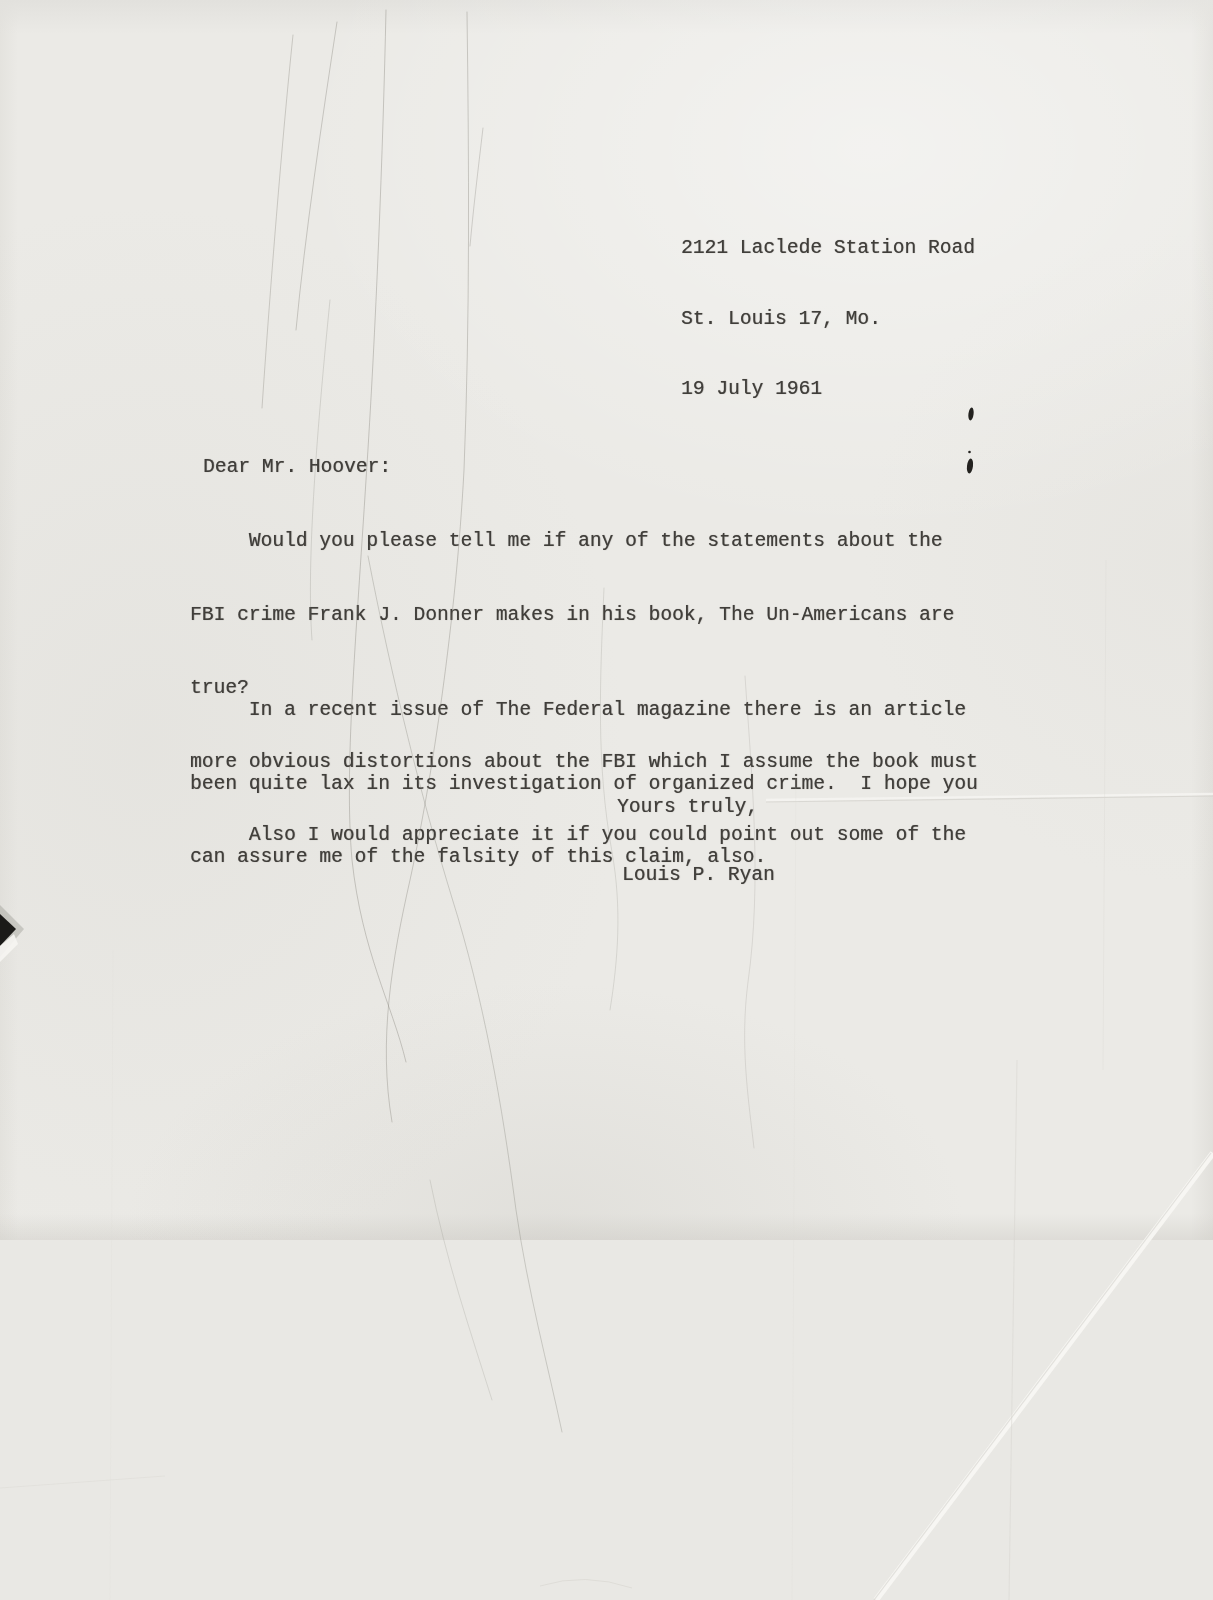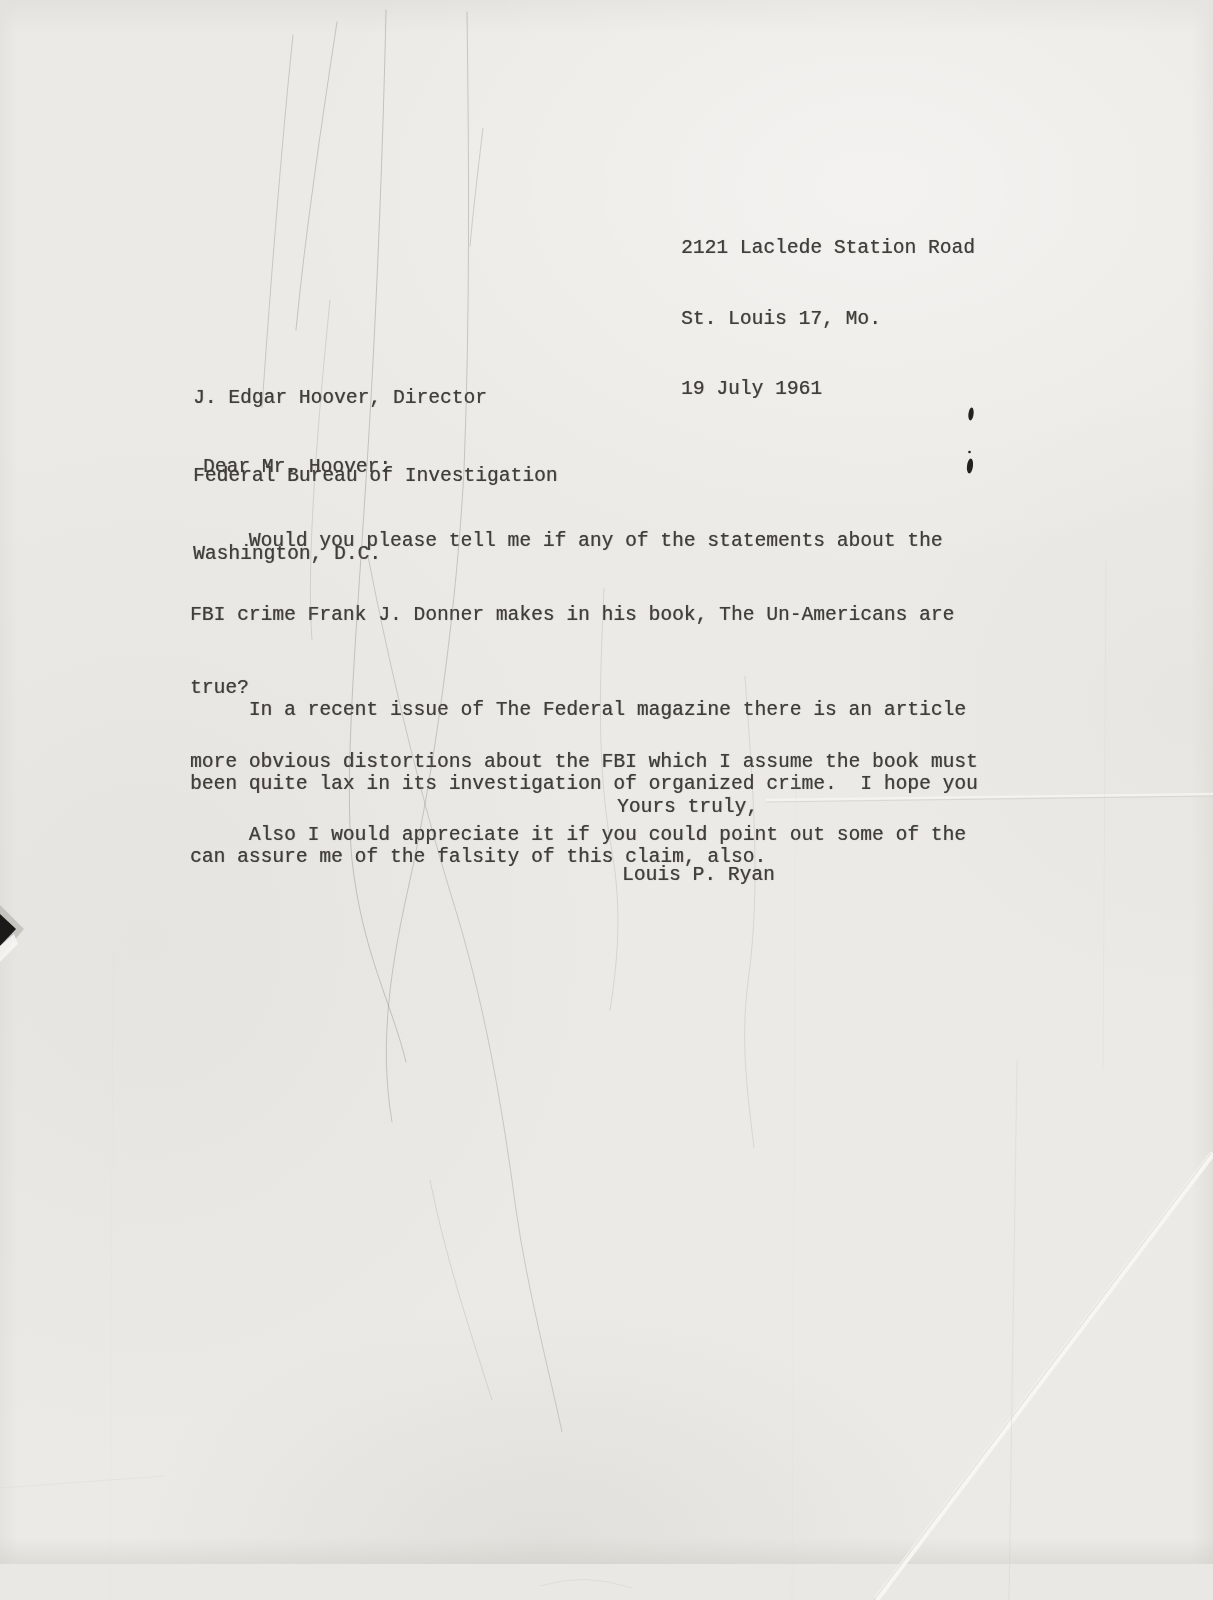--- a/index.html
+++ b/index.html
@@ -2,21 +2,21 @@
 <html><head>
 <meta charset="utf-8">
 <style>
   html,body{margin:0;padding:0;}
   body{
     width:1213px;height:1600px;overflow:hidden;
     font-family:"Liberation Mono","DejaVu Sans Mono",monospace;
     background:#e9e8e4;
   }
   .page{
-    position:relative;width:1213px;height:1564px;
+    position:relative;width:1213px;height:1240px;
     background:
       radial-gradient(ellipse 900px 600px at 72% 12%, rgba(255,255,255,0.40), rgba(255,255,255,0) 65%),
       radial-gradient(ellipse 800px 900px at 12% 60%, rgba(205,203,197,0.20), rgba(205,203,197,0) 60%),
       radial-gradient(ellipse 600px 350px at 45% 99%, rgba(198,196,190,0.28), rgba(198,196,190,0) 70%),
       radial-gradient(ellipse 500px 500px at 98% 45%, rgba(222,220,215,0.30), rgba(222,220,215,0) 65%),
       linear-gradient(180deg, #e2e1dd 0px, rgba(226,225,221,0) 34px),
       linear-gradient(0deg, rgba(205,203,197,0.45) 0px, rgba(205,203,197,0) 26px),
       linear-gradient(270deg, rgba(206,204,198,0.35) 0px, rgba(206,204,198,0) 22px),
       linear-gradient(90deg, rgba(212,210,204,0.30) 0px, rgba(212,210,204,0) 18px),
       #ebeae6;
@@ -44,25 +44,20 @@
 <body>
 
 <div class="page">
 
   <div class="txt ret">
     <div class="line">2121 Laclede Station Road</div>
     <div class="line">St. Louis 17, Mo.</div>
     <div class="line">19 July 1961</div>
   </div>
 
-  <div class="txt insaddr">
-    <div class="line">J. Edgar Hoover, Director</div>
-    <div class="line">Federal Bureau of Investigation</div>
-    <div class="line">Washington, D.C.</div>
-  </div>
 
   <div class="txt salut">Dear Mr. Hoover:</div>
 
   <div class="txt para1">
     <div class="line">     Would you please tell me if any of the statements about the</div>
     <div class="line">FBI crime Frank J. Donner makes in his book, The Un-Americans are</div>
     <div class="line">true?</div>
     <div class="line">more obvious distortions about the FBI which I assume the book must</div>
     <div class="line">     Also I would appreciate it if you could point out some of the</div>
   </div>

